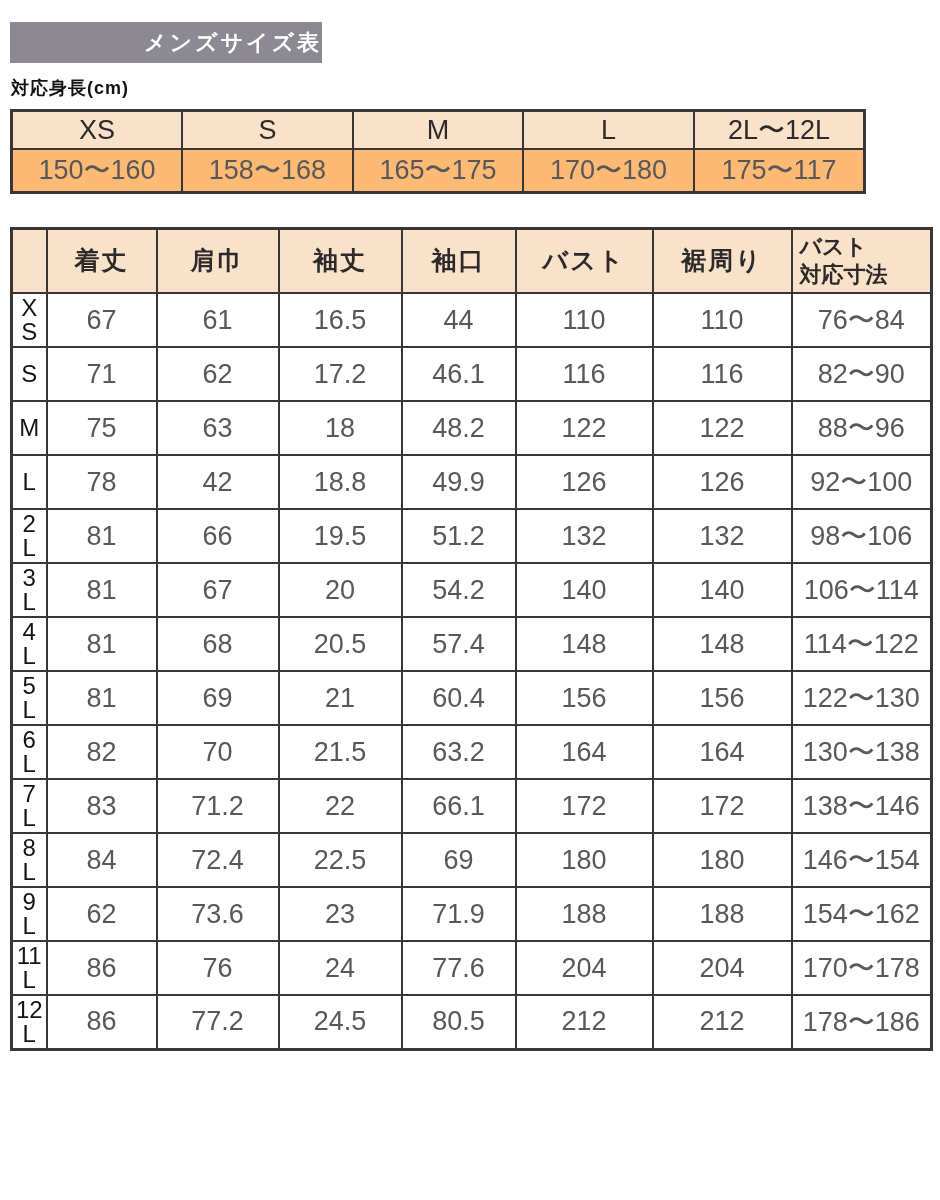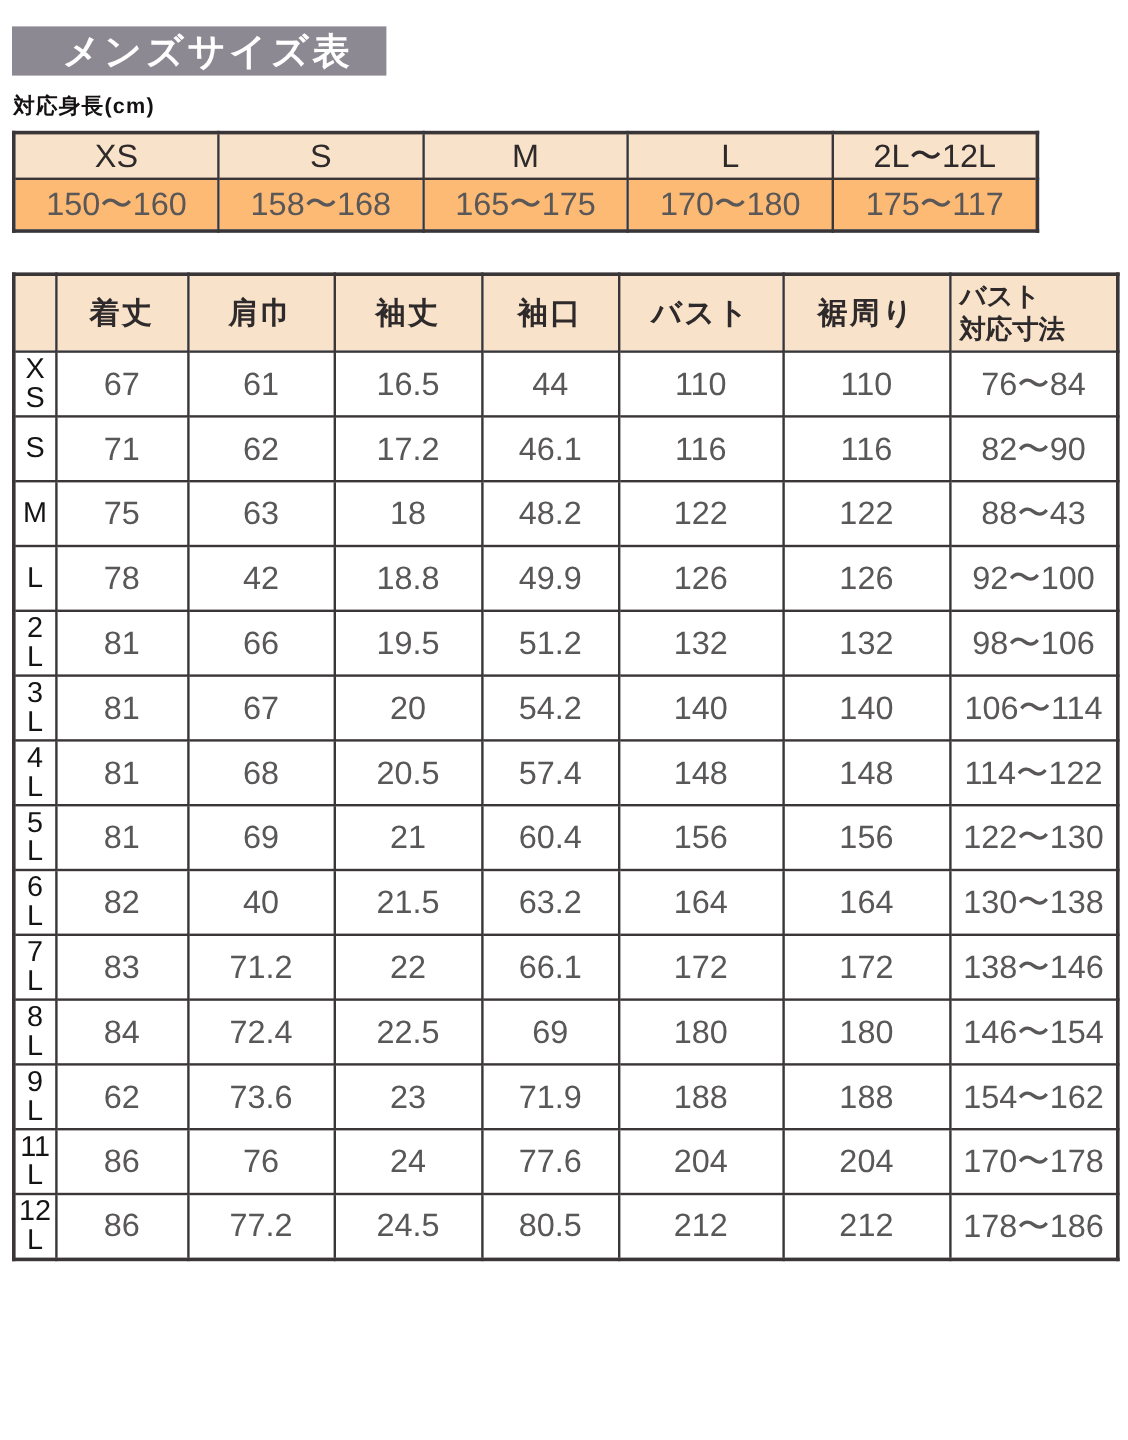--- a/index.html
+++ b/index.html
@@ -12,25 +12,26 @@
     font-family: "Liberation Sans", sans-serif;
     color: #1c191a;
   }
   .page { padding: 22px 10px 0 10px; }
 
   .banner {
     width: 312px;
     height: 41px;
     background: var(--banner-bg, #8d8993);
     color: #ffffff;
-    font-size: 31px;
+    font-size: 22px;
     font-weight: bold;
     line-height: 41px;
-    padding-left: 42px;
+    padding-left: 25px;
     letter-spacing: 3px;
+    text-align: right;
   }
 
   .height-label {
     margin: 13px 0 9px 1px;
     font-size: 18px;
     font-weight: bold;
     letter-spacing: 1px;
     color: #141112;
   }
 
@@ -180,21 +181,21 @@
         <tr>
           <th>
             <span>M</span>
           </th>
           <td>75</td>
           <td>63</td>
           <td>18</td>
           <td>48.2</td>
           <td>122</td>
           <td>122</td>
-          <td>88〜43</td>
+          <td>88〜96</td>
         </tr>
         <tr>
           <th>
             <span>L</span>
           </th>
           <td>78</td>
           <td>42</td>
           <td>18.8</td>
           <td>49.9</td>
           <td>126</td>
@@ -252,21 +253,21 @@
           <td>156</td>
           <td>156</td>
           <td>122〜130</td>
         </tr>
         <tr>
           <th>
             <span>6</span>
             <span>L</span>
           </th>
           <td>82</td>
-          <td>40</td>
+          <td>70</td>
           <td>21.5</td>
           <td>63.2</td>
           <td>164</td>
           <td>164</td>
           <td>130〜138</td>
         </tr>
         <tr>
           <th>
             <span>7</span>
             <span>L</span>

